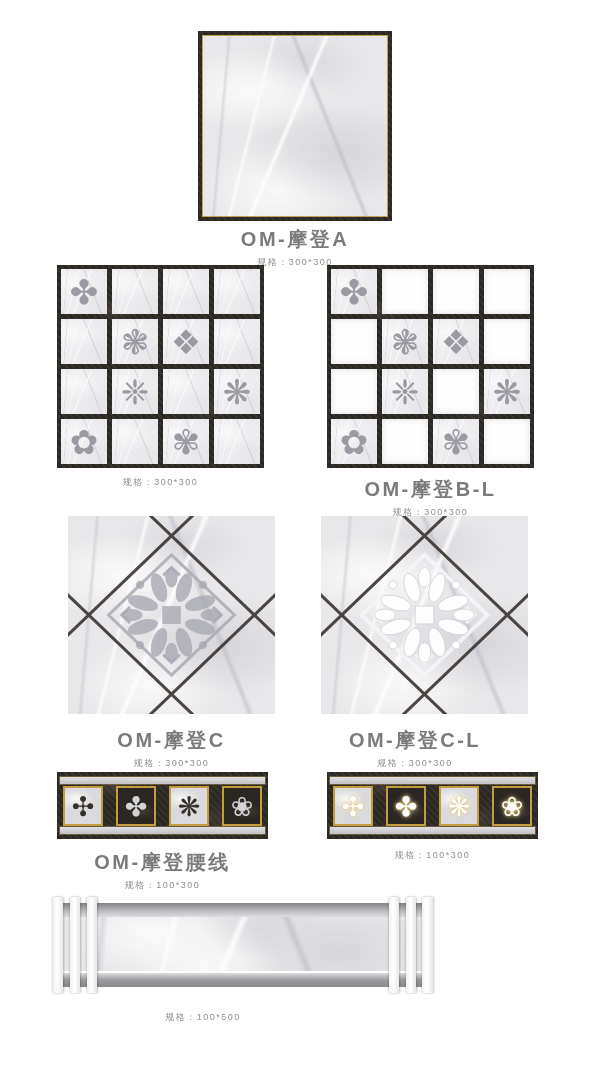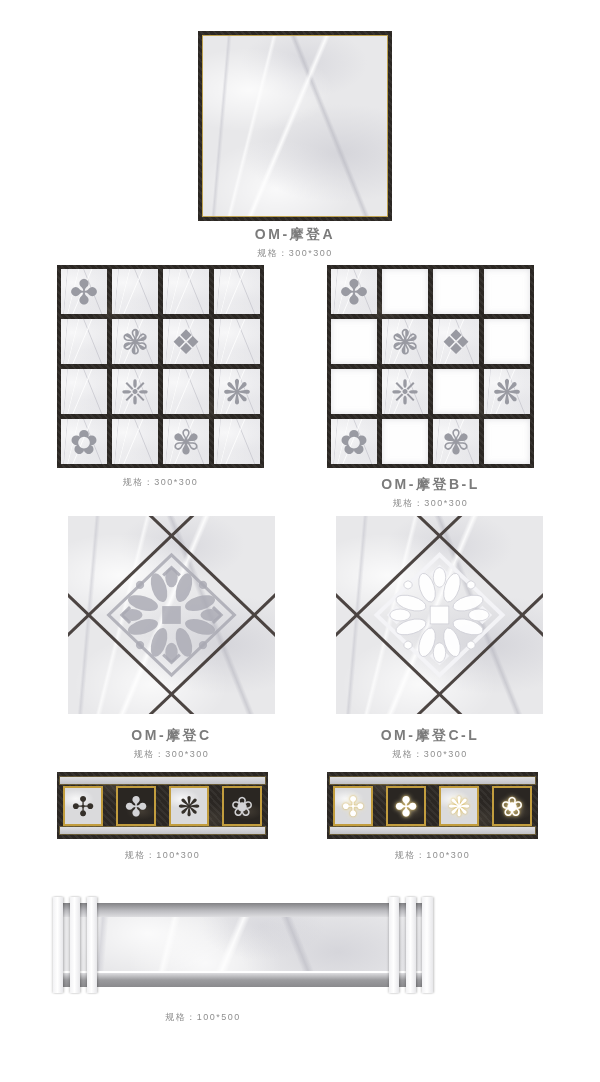--- a/index.html
+++ b/index.html
@@ -2,21 +2,21 @@
 <html><head>
 <meta charset="utf-8">
 <style>
   html,body{margin:0;padding:0;background:#ffffff;}
   .page{position:relative;width:600px;height:1082px;background:#ffffff;overflow:hidden;
         font-family:"Liberation Sans","DejaVu Sans",sans-serif;}
   .product{position:absolute;}
 
   
   .caption{text-align:center;}
-  .pname{font-size:14px;font-weight:bold;letter-spacing:2.5px;color:#7b7b7b;}
+  .pname{font-size:20px;font-weight:bold;letter-spacing:2.5px;color:#7b7b7b;}
   .pspec{font-size:9px;letter-spacing:1.5px;color:#8f8f8f;margin-top:3px;}
 
   
   .marble{
     background-color:#e8e8ea;
     background-image:
       linear-gradient(113deg, transparent 46%, rgba(255,255,255,.85) 47.5%, transparent 49%),
       linear-gradient(104deg, transparent 30%, rgba(255,255,255,.7) 31%, transparent 32.5%),
       linear-gradient(68deg, transparent 62%, rgba(178,178,188,.5) 63.5%, transparent 65%),
       linear-gradient(95deg, transparent 12%, rgba(188,188,198,.45) 13%, transparent 14.5%),
@@ -260,21 +260,21 @@
             </g>
         </g>
       </svg>
     </div>
     <div class="caption" style="margin-top:13px;">
       <div class="pname">OM-摩登C</div>
       <div class="pspec">规格：300*300</div>
     </div>
   </section>
 
-  <section class="product" style="left:336px;top:516px;width:188px;">
+  <section class="product" style="left:321px;top:516px;width:188px;">
     <div class="tile-c">
       <div class="marble"></div>
       <svg viewBox="0 0 200 200" preserveAspectRatio="none">
         <g stroke="#3b3330" stroke-width="3" opacity="0.9">
           <line x1="75" y1="-5" x2="205" y2="125"></line>
           <line x1="-5" y1="125" x2="125" y2="-5"></line>
           <line x1="75" y1="205" x2="205" y2="75"></line>
           <line x1="-5" y1="75" x2="125" y2="205"></line>
         </g>
         <rect class="dstroke-white" x="57" y="57" width="86" height="86" fill="none" stroke-width="4" transform="rotate(45 100 100)"></rect>
@@ -332,20 +332,21 @@
           </div>
         <div class="med light">
             <span class="motif">❋</span>
           </div>
         <div class="med dark">
             <span class="motif">❀</span>
           </div>
       </div>
     </div>
     <div class="caption" style="margin-top:10px;">
+      <div class="pname">OM-摩登腰线</div>
       <div class="pspec">规格：100*300</div>
     </div>
   </section>
 
   <section class="product" style="left:327px;top:772px;width:211px;">
     <div class="waist lit darkbg">
       <div class="strip top"></div>
       <div class="strip bottom"></div>
       <div class="meds">
         <div class="med light">

